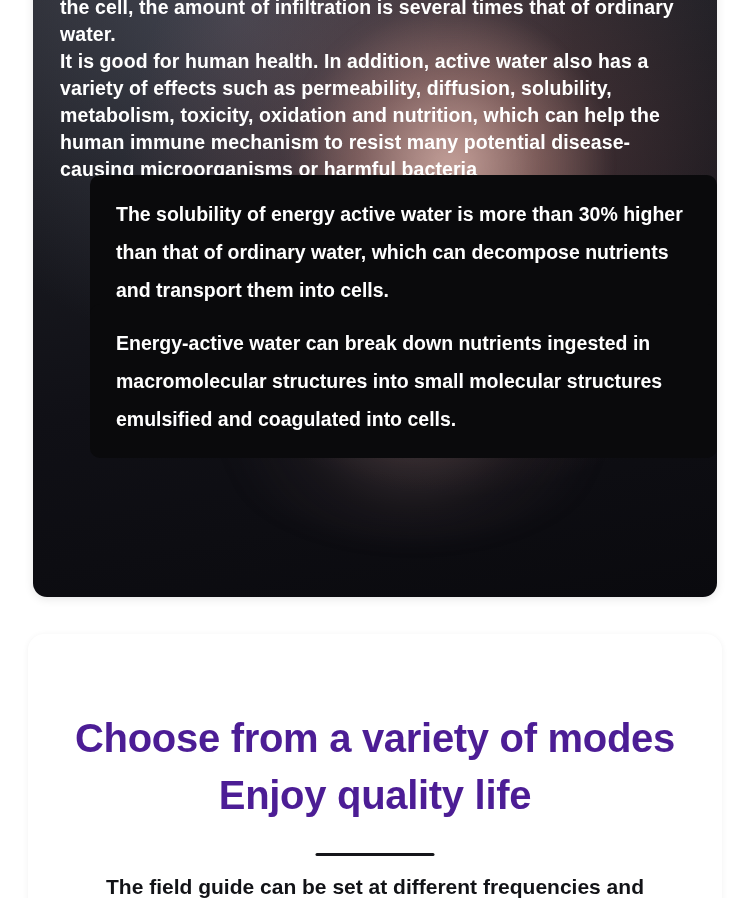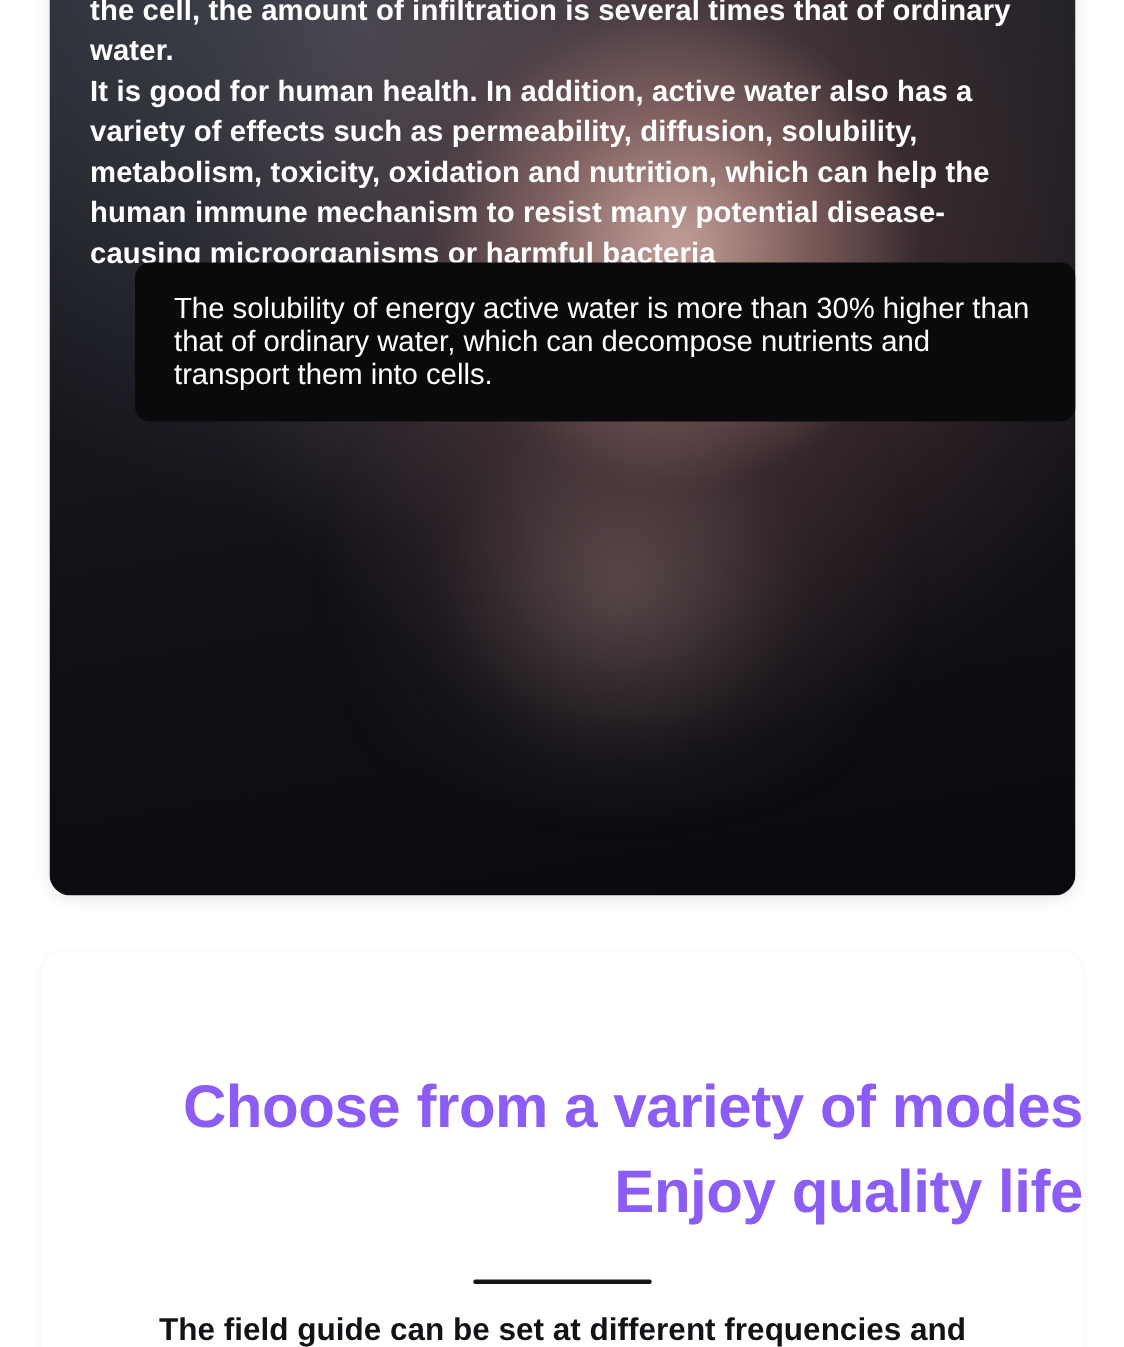--- a/index.html
+++ b/index.html
@@ -67,22 +67,22 @@
   }
 
   .info-card {
     position: absolute;
     left: 57px;
     width: 627px;
     background: #0a0a0c;
     border-radius: 10px;
     color: #ffffff;
     font-size: 19.5px;
-    line-height: 22px;
-    font-weight: 400;
+    line-height: 38px;
+    font-weight: 700;
     padding: 20px 26px 20px 26px;
     box-sizing: border-box;
   }
   .info-card.c1 { top: 235px; }
   .info-card.c2 { top: 364px; }
   .info-card.c3 { top: 494px; }
 
   
   .panel-two {
     position: absolute;
@@ -93,22 +93,22 @@
     background: #ffffff;
     border-radius: 16px;
     box-shadow: 0 1px 6px rgba(0,0,0,0.06);
     overflow: hidden;
   }
   .headline {
     position: absolute;
     left: 0;
     top: 76px;
     width: 694px;
-    text-align: right;
-    color: #8b5cf6;
+    text-align: center;
+    color: #4c1d95;
     font-size: 40px;
     line-height: 57px;
     font-weight: 700;
     letter-spacing: -0.3px;
     white-space: pre-line;
   }
   .rule {
     position: absolute;
     left: 50%;
     transform: translateX(-50%);
@@ -138,20 +138,23 @@
   <div class="photo-glow"></div>
   <div class="photo-glow-2"></div>
 
   <div class="intro-text">the cell, the amount of infiltration is several times that of ordinary water.
      It is good for human health. In addition, active water also has a variety of effects such as permeability, diffusion, solubility, metabolism, toxicity, oxidation and nutrition, which can help the human immune mechanism to resist many potential disease-causing microorganisms or harmful bacteria</div>
 
   <div class="info-card c1">
     <span>The solubility of energy active water is more than 30% higher than that of ordinary water, which can decompose nutrients and transport them into cells.</span>
   </div>
 
+  <div class="info-card c2">
+    <span>Energy-active water can break down nutrients ingested in macromolecular structures into small molecular structures emulsified and coagulated into cells.</span>
+  </div>
 
 </div>
 
 <div class="panel-two">
   <div class="headline">Choose from a variety of modes
 Enjoy quality life</div>
   <div class="rule"></div>
   <div class="subhead">The field guide can be set at different frequencies and</div>
 </div>
 

